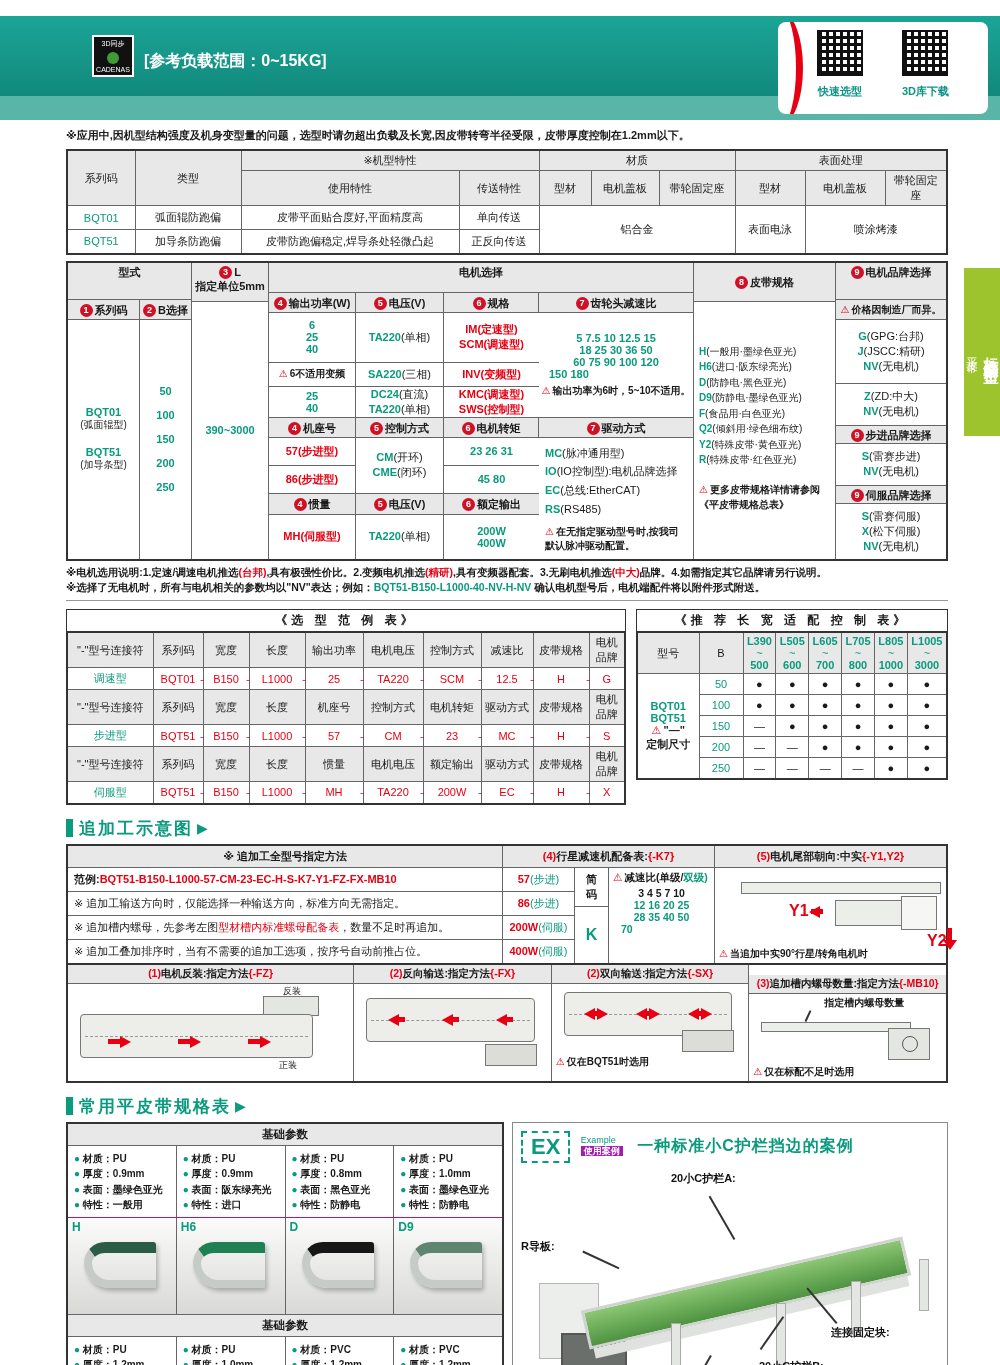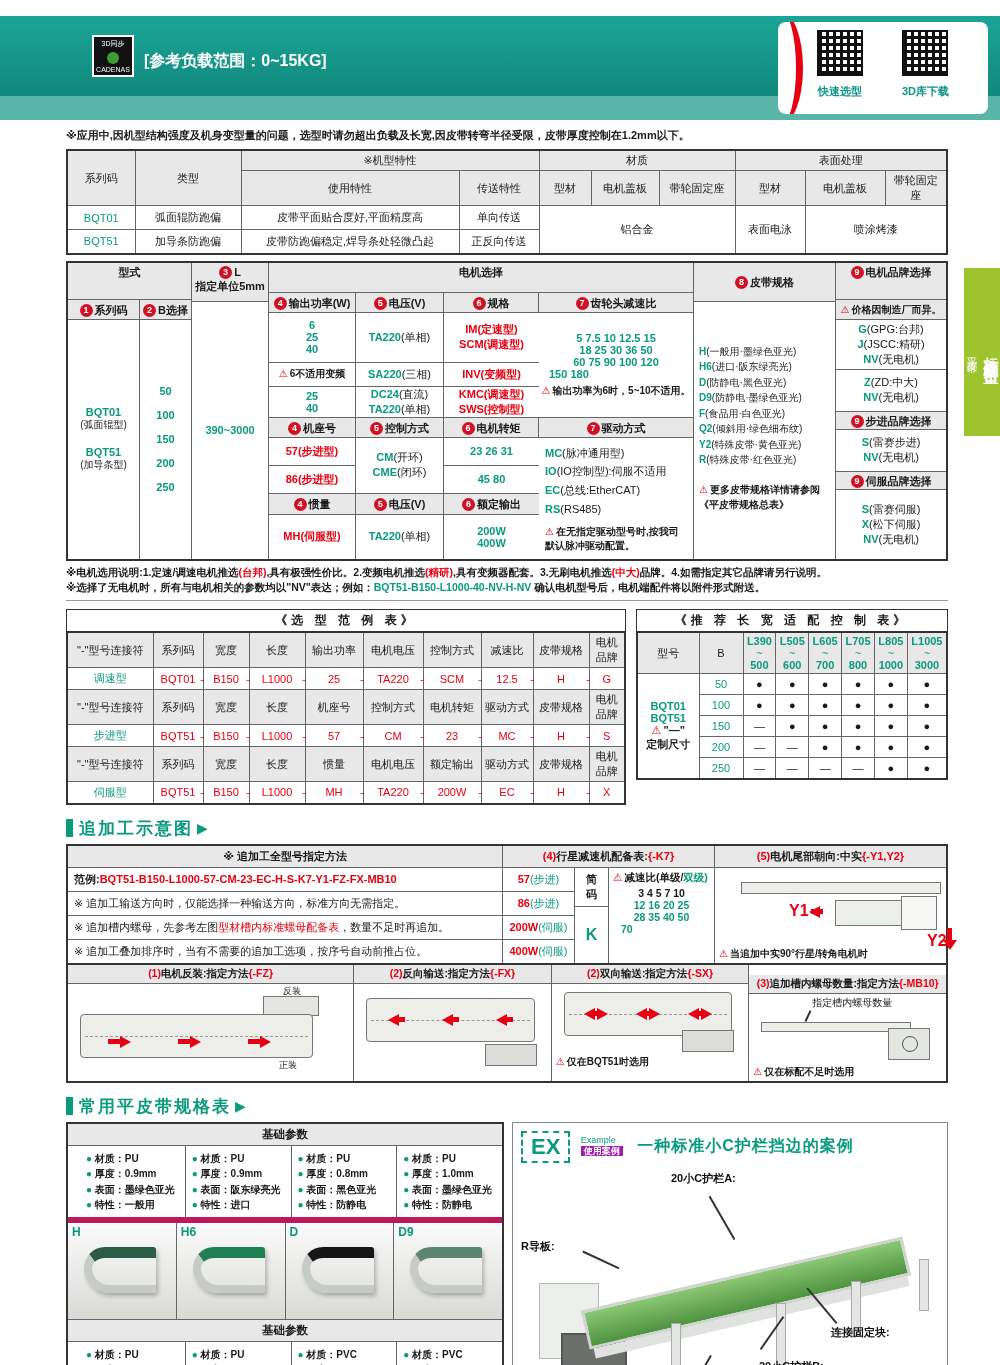--- a/index.html
+++ b/index.html
@@ -93,21 +93,21 @@
   .arrow { position:absolute; top:50%; margin-top:-6px; width:0; height:0; border:6px solid transparent; }
   .ar { border-left:11px solid #e60012; }
   .al { border-right:11px solid #e60012; }
   .stem { position:absolute; top:50%; margin-top:-2.5px; height:5px; background:#e60012; width:12px; }
   .dnote { font-size:10px; padding:1px 4px 2px; }
   
   .beltwrap { display:flex; gap:8px; margin-top:4px; }
   .belt-tbl { width:438px; border:2px solid #333; }
   .bgrp-h { background:#e8e8e8; border-bottom:1px solid #666; text-align:center; font-size:11.5px;
             font-weight:bold; padding:3px 0; }
-  .bcards { display:flex; border-bottom:6px solid #be185d;padding-left:12px; }
+  .bcards { display:flex; border-bottom:1px solid #be185d; }
   .bcard { flex:1; border-right:1px solid #666; padding:5px 4px 4px 6px; font-size:10px; line-height:1.55; }
   .bcard:last-child { border-right:none; }
   .bphotos { display:flex; border-bottom:1px solid #666; }
   .bphotos:last-child { border-bottom:none; }
   .bphoto { flex:1; border-right:1px solid #666; height:96px; position:relative;
             background:linear-gradient(180deg,#fbfbfb,#d9d9d6); }
   .bphoto:last-child { border-right:none; }
   .bcode { position:absolute; left:4px; top:2px; font-size:12px; font-weight:bold; color:#0a9a7d; }
   .beltC { position:absolute; left:16px; top:24px; width:72px; height:46px;
            border:8px solid #c6cbc7; border-top:11px solid var(--c,#2a5c46); border-right:none;
@@ -356,21 +356,21 @@
               </div>
             <div class="cell centerv gb" style="width:95px">
                 <span>200W</span>
                 <span>400W</span>
               </div>
           </div>
         </div>
         <div class="cell" style="flex:1;text-align:left;padding:6px 6px">
           <div style="line-height:1.7">
             <div><span class="gb">MC</span><span>(脉冲通用型)</span></div>
-            <div><span class="gb">IO</span><span>(IO控制型):伺服不适用</span></div>
+            <div><span class="gb">IO</span><span>(IO控制型):电机品牌选择</span></div>
             <div><span class="gb">EC</span><span>(总线:EtherCAT)</span></div>
             <div><span class="gb">RS</span><span>(RS485)</span></div>
           </div>
           <div style="font-size:10px;margin-top:6px"><span class="warn">⚠</span><span class="kb">在无指定驱动型号时,按我司默认脉冲驱动配置。</span></div>
         </div>
       </div>
     </div>
 
     <div class="stackc vline" style="width:142px">
       <div style="background:#e8e8e8;border-bottom:1px solid #666;height:39px;text-align:center;line-height:39px">
@@ -385,21 +385,21 @@
         <div><span class="gb">Q2</span><span>(倾斜用·绿色细布纹)</span></div>
         <div><span class="gb">Y2</span><span>(特殊皮带·黄色亚光)</span></div>
         <div><span class="gb">R</span><span>(特殊皮带·红色亚光)</span></div>
         <div style="margin-top:14px"><span class="warn">⚠</span><span class="kb">更多皮带规格详情请参阅《平皮带规格总表》</span></div>
       </div>
     </div>
 
     <div class="stackc" style="flex:1">
       <div class="h1"><span class="cn">9</span><span class="kb">电机品牌选择</span></div>
       <div class="h2" style="font-size:10px"><span class="warn">⚠</span><span class="kb">价格因制造厂而异。</span></div>
-      <div class="centerv hline" style="height:50px">
+      <div class="centerv hline" style="height:64px">
         <span><span class="gb">G</span><span>(GPG:台邦)</span></span>
         <span><span class="gb">J</span><span>(JSCC:精研)</span></span>
         <span><span class="gb">NV</span><span>(无电机)</span></span>
       </div>
       <div class="centerv hline" style="height:42px">
         <span><span class="gb">Z</span><span>(ZD:中大)</span></span>
         <span><span class="gb">NV</span><span>(无电机)</span></span>
       </div>
       <div class="h2" style="height:18px;line-height:18px"><span class="cn">9</span><span class="kb">步进品牌选择</span></div>
       <div class="centerv hline" style="height:42px">
@@ -690,21 +690,21 @@
           <span class="arrow ar" style="left:97px;top:30px"></span>
         <span class="arrow al" style="left:130px;top:30px"></span>
           <span class="stem" style="left:141px;top:30px;width:8px"></span>
           <span class="arrow ar" style="left:149px;top:30px"></span>
       </div>
       <div class="dnote"><span class="warn">⚠</span><span class="kb">仅在BQT51时选用</span></div>
     </div>
     <div class="dbox">
       <div class="dtitle"><span class="r">(3)</span><span>追加槽内螺母数量:指定方法</span><span class="rb">{-MB10}</span></div>
       <div class="dcanvas" style="height:70px">
-        <span style="position:absolute;left:63px;top:2px;font-size:10px;font-weight:normal">指定槽内螺母数量</span>
+        <span style="position:absolute;left:75px;top:2px;font-size:10px;font-weight:bold">指定槽内螺母数量</span>
         <div style="position:absolute;left:12px;top:28px;width:150px;height:10px;background:#eceeea;border:1.2px solid #777"></div>
         <div style="position:absolute;left:58px;top:16px;width:1.5px;height:12px;background:#333;transform:rotate(25deg)"></div>
         <div style="position:absolute;right:16px;top:34px;width:42px;height:32px;background:#e4e6e2;border:1.2px solid #777"></div>
         <div style="position:absolute;right:28px;top:42px;width:16px;height:16px;border:1.5px solid #555;border-radius:50%"></div>
       </div>
       <div class="dnote"><span class="warn">⚠</span><span class="kb">仅在标配不足时选用</span></div>
     </div>
   </div>
 
   <div class="secline">

